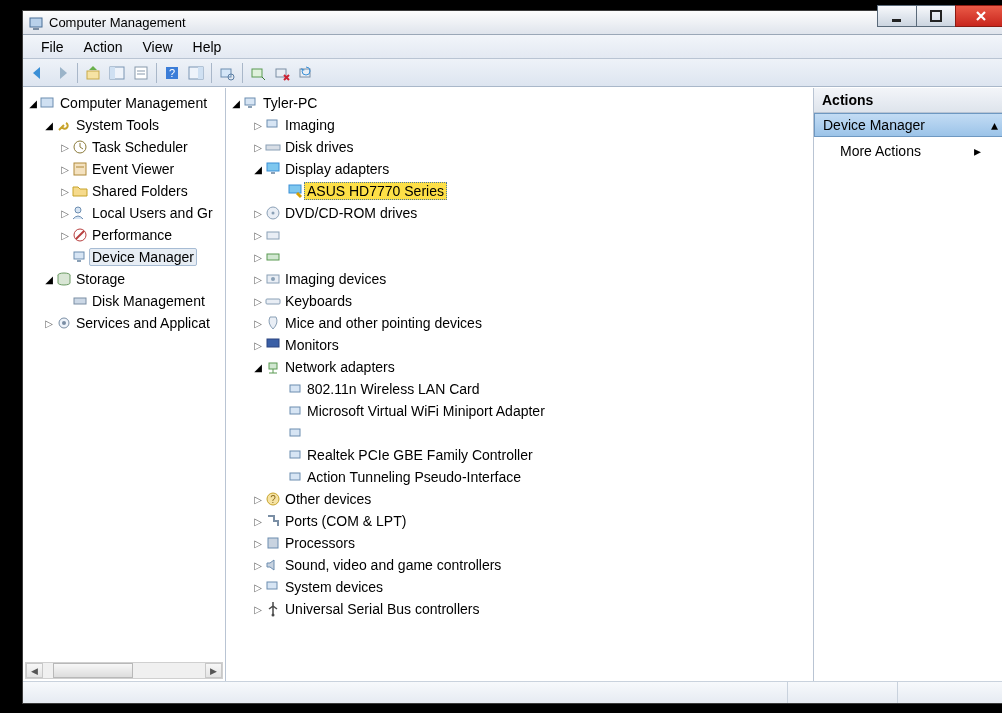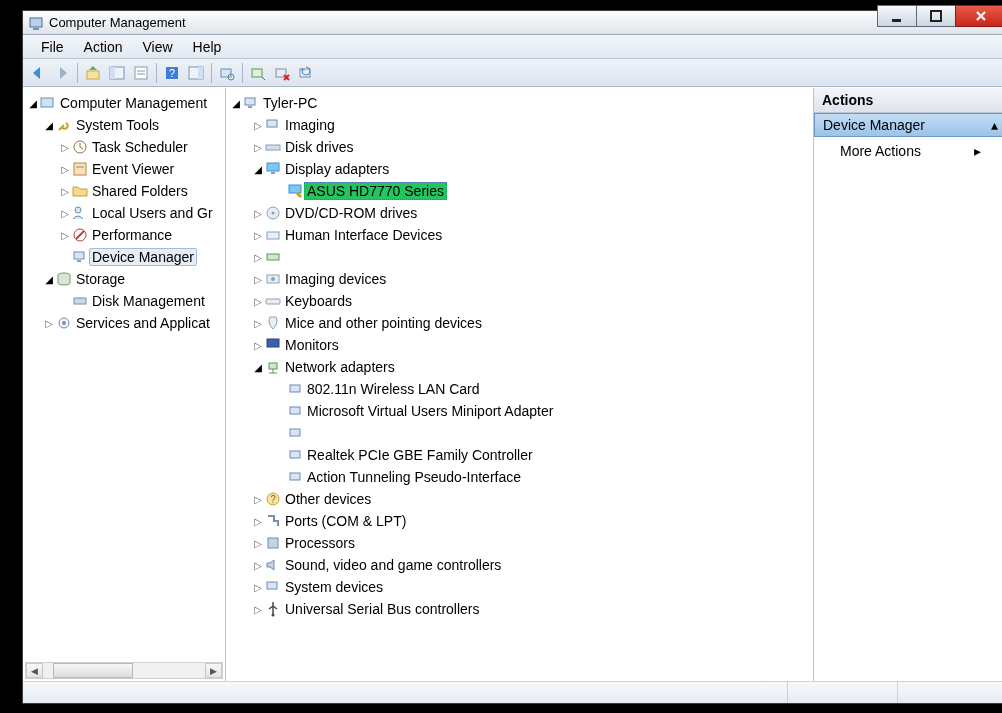--- a/index.html
+++ b/index.html
@@ -24,21 +24,21 @@
   .right-pane{ width:193px; font-size:14px; background:#fff;}
   .right-pane .hdr{ background:linear-gradient(#f3f5f9,#dee4ec); border-bottom:1px solid #b9c4d3; padding:4px 8px; font-weight:bold;}
   .right-pane .cat{ background:linear-gradient(#c3dcf4,#9bc3e8); border:1px solid #6e98c1; padding:3px 8px; display:flex;justify-content:space-between;align-items:center;}
   .right-pane .act{ padding:6px 26px; display:flex;justify-content:space-between;align-items:center;}
   .tree .node{ display:flex; align-items:center; height:22px; white-space:nowrap;}
   .tree .arrow{ width:12px; text-align:center; font-size:10px; color:#6a6a6a; display:inline-block;}
   .tree .arrow.open{color:#000;}
   .tree .ico{ width:18px; display:inline-flex;align-items:center;justify-content:center;}
   .tree .ico svg{width:16px;height:16px;}
   .tree .lbl{ padding:1px 3px;}
-  .tree .lbl.sel{ background:#22c55e; border:1px dotted #4a78a8; padding:0 2px;}
+  .tree .lbl.sel{ background:#fde047; border:1px dotted #4a78a8; padding:0 2px;}
   .tree .lbl.leftsel{ background:#e7edf4; border:1px solid #a7bcd4; padding:0 2px; border-radius:2px;}
   .in1{padding-left:16px;} .in2{padding-left:32px;}
   .m-in1{padding-left:22px;} .m-in2{padding-left:44px;}
   .scrollbar-h{ position:absolute; bottom:2px; left:2px; right:2px; height:17px; background:#f0f0f0; border:1px solid #d0d0d0; display:flex; align-items:center;}
   .scrollbar-h .sbtn{width:17px;height:15px;background:linear-gradient(#f7f7f7,#e4e4e4);border:1px solid #c8c8c8;display:flex;align-items:center;justify-content:center;font-size:9px;color:#555;}
   .scrollbar-h .thumb{width:80px;height:15px;background:linear-gradient(#f7f7f7,#dddddd);border:1px solid #b8b8b8;margin-left:10px;}
   .statusbar{height:22px;background:linear-gradient(#f7f9fc,#e6ebf2);border-top:1px solid #c9d2dd;display:flex;}
   .statusbar .cell{border-left:1px solid #c9d2dd;width:110px;height:100%;}
   .statusbar .spacer{flex:1;}
 </style>
@@ -351,21 +351,20 @@
             <span class="lbl">DVD/CD-ROM drives</span>
           </div>
 
         <div class="node m-in1">
             <span class="arrow">▷</span>
             <span class="ico">
               <svg viewBox="0 0 16 16">
                 <rect x="2" y="5" width="12" height="7" fill="#e9eef5" stroke="#8aa0b6"></rect>
               </svg>
             </span>
-            <span class="lbl">Human Interface Devices</span>
           </div>
 
         <div class="node m-in1">
             <span class="arrow">▷</span>
             <span class="ico">
               <svg viewBox="0 0 16 16">
                 <rect x="2" y="5" width="12" height="6" fill="#d1e7d1" stroke="#5a9a52"></rect>
               </svg>
             </span>
           </div>
@@ -431,21 +430,21 @@
             </span>
             <span class="lbl">802.11n Wireless LAN Card</span>
           </div>
         <div class="node m-in2">
             <span style="width:12px;display:inline-block"></span>
             <span class="ico">
               <svg viewBox="0 0 16 16">
                 <rect x="3" y="4" width="10" height="7" fill="#d7e5f4" stroke="#6c8db0"></rect>
               </svg>
             </span>
-            <span class="lbl">Microsoft Virtual Users Miniport Adapter</span>
+            <span class="lbl">Microsoft Virtual WiFi Miniport Adapter</span>
           </div>
         <div class="node m-in2">
             <span style="width:12px;display:inline-block"></span>
             <span class="ico">
               <svg viewBox="0 0 16 16">
                 <rect x="3" y="4" width="10" height="7" fill="#d7e5f4" stroke="#6c8db0"></rect>
               </svg>
             </span>
           </div>
         <div class="node m-in2">

